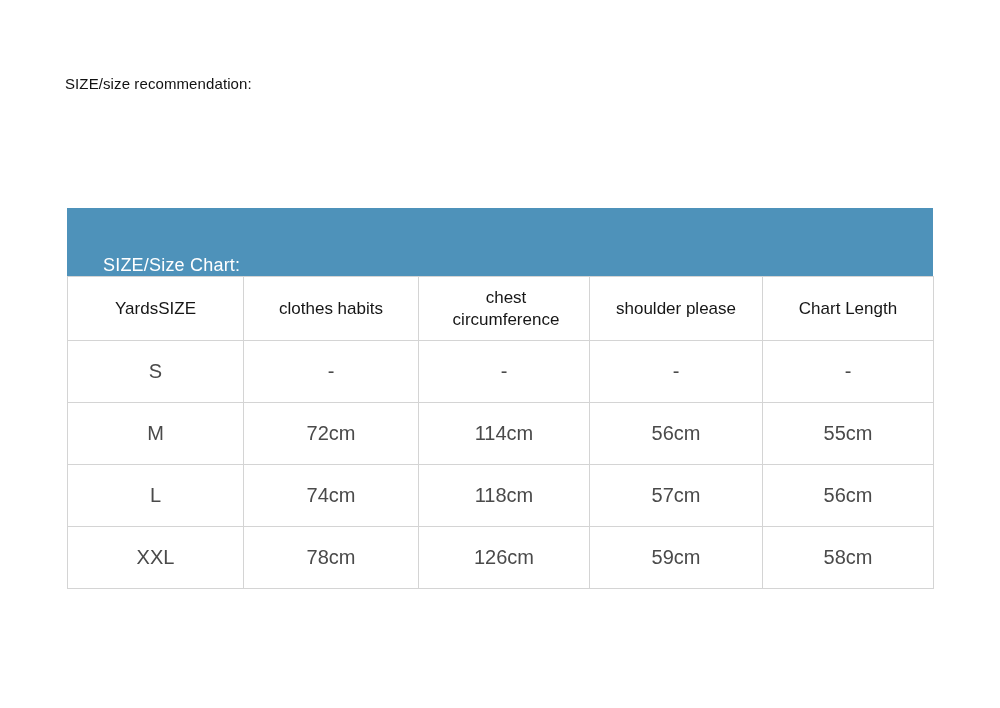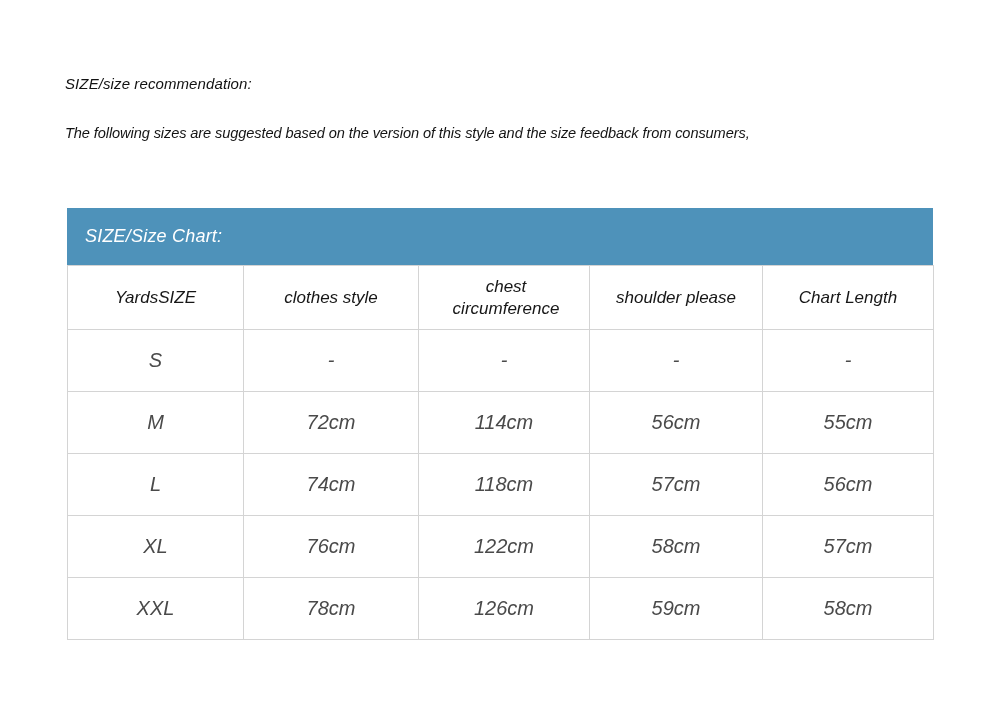--- a/index.html
+++ b/index.html
@@ -1,35 +1,35 @@
 <!DOCTYPE html>
 <html><head>
 <meta charset="utf-8">
 <style>
-  * { margin:0; padding:0; box-sizing:border-box;font-style:italic; }
+  * { margin:0; padding:0; box-sizing:border-box; }
   html,body { width:1000px; height:708px; background:#ffffff;
               font-family:"Liberation Sans", sans-serif; position:relative; overflow:hidden; }
 
   .page-title{
     position:absolute; left:65px; top:75px;
     font-size:15px; color:#121212; letter-spacing:.1px;
   }
 
   .page-desc{
     position:absolute; left:65px; top:125px; width:872px;
     font-size:14.6px; line-height:17.2px; color:#141414; letter-spacing:-0.1px;
   }
 
   .size-chart{
     position:absolute; left:67px; top:208px; width:866px;
   }
 
   .chart-banner{
-    height:57px; background:#4e92ba; color:#ffffff;
-    display:flex; align-items:center; padding-left:18px;
+    height:68px; background:#4e92ba; color:#ffffff;
+    display:flex; align-items:flex-end; padding-left:36px;
     font-size:18px; letter-spacing:.2px;
   }
 
   table.size-table{
     width:866px; border-collapse:collapse; table-layout:fixed;
     background:#ffffff;
     padding-left:6px;
   }
   .size-table col:nth-child(1){ width:176px; }
   .size-table col:nth-child(2){ width:175px; }
@@ -48,40 +48,39 @@
     height:62px; border:1px solid #d4d4d4;
     font-size:20px; color:#4a4a4a; text-align:center;
   }
 </style>
 </head>
 <body>
 
 <div class="page-title">SIZE/size recommendation:</div>
 
 <div class="page-desc">
-  <div>The following sizes are suggested based on the version of this style and the size feedback from consumers,</div>
 </div>
 
 <div class="size-chart">
   <div class="chart-banner" style="background: rgb(78, 146, 186);">
     <span>SIZE/Size Chart:</span>
   </div>
 
   <table class="size-table">
     <colgroup>
         <col>
         <col>
         <col>
         <col>
         <col>
       </colgroup>
     <thead>
       <tr>
         <th>YardsSIZE</th>
-        <th>clothes style</th>
+        <th>clothes habits</th>
         <th class="align-left">chest circumference</th>
         <th>shoulder please</th>
         <th>Chart Length</th>
       </tr>
     </thead>
     <tbody>
       <tr>
         <td>S</td>
         <td>-</td>
         <td>-</td>
@@ -96,27 +95,20 @@
         <td>55cm</td>
       </tr>
       <tr>
         <td>L</td>
         <td>74cm</td>
         <td>118cm</td>
         <td>57cm</td>
         <td>56cm</td>
       </tr>
       <tr>
-        <td>XL</td>
-        <td>76cm</td>
-        <td>122cm</td>
-        <td>58cm</td>
-        <td>57cm</td>
-      </tr>
-      <tr>
         <td>XXL</td>
         <td>78cm</td>
         <td>126cm</td>
         <td>59cm</td>
         <td>58cm</td>
       </tr>
     </tbody>
   </table>
 </div>
 

